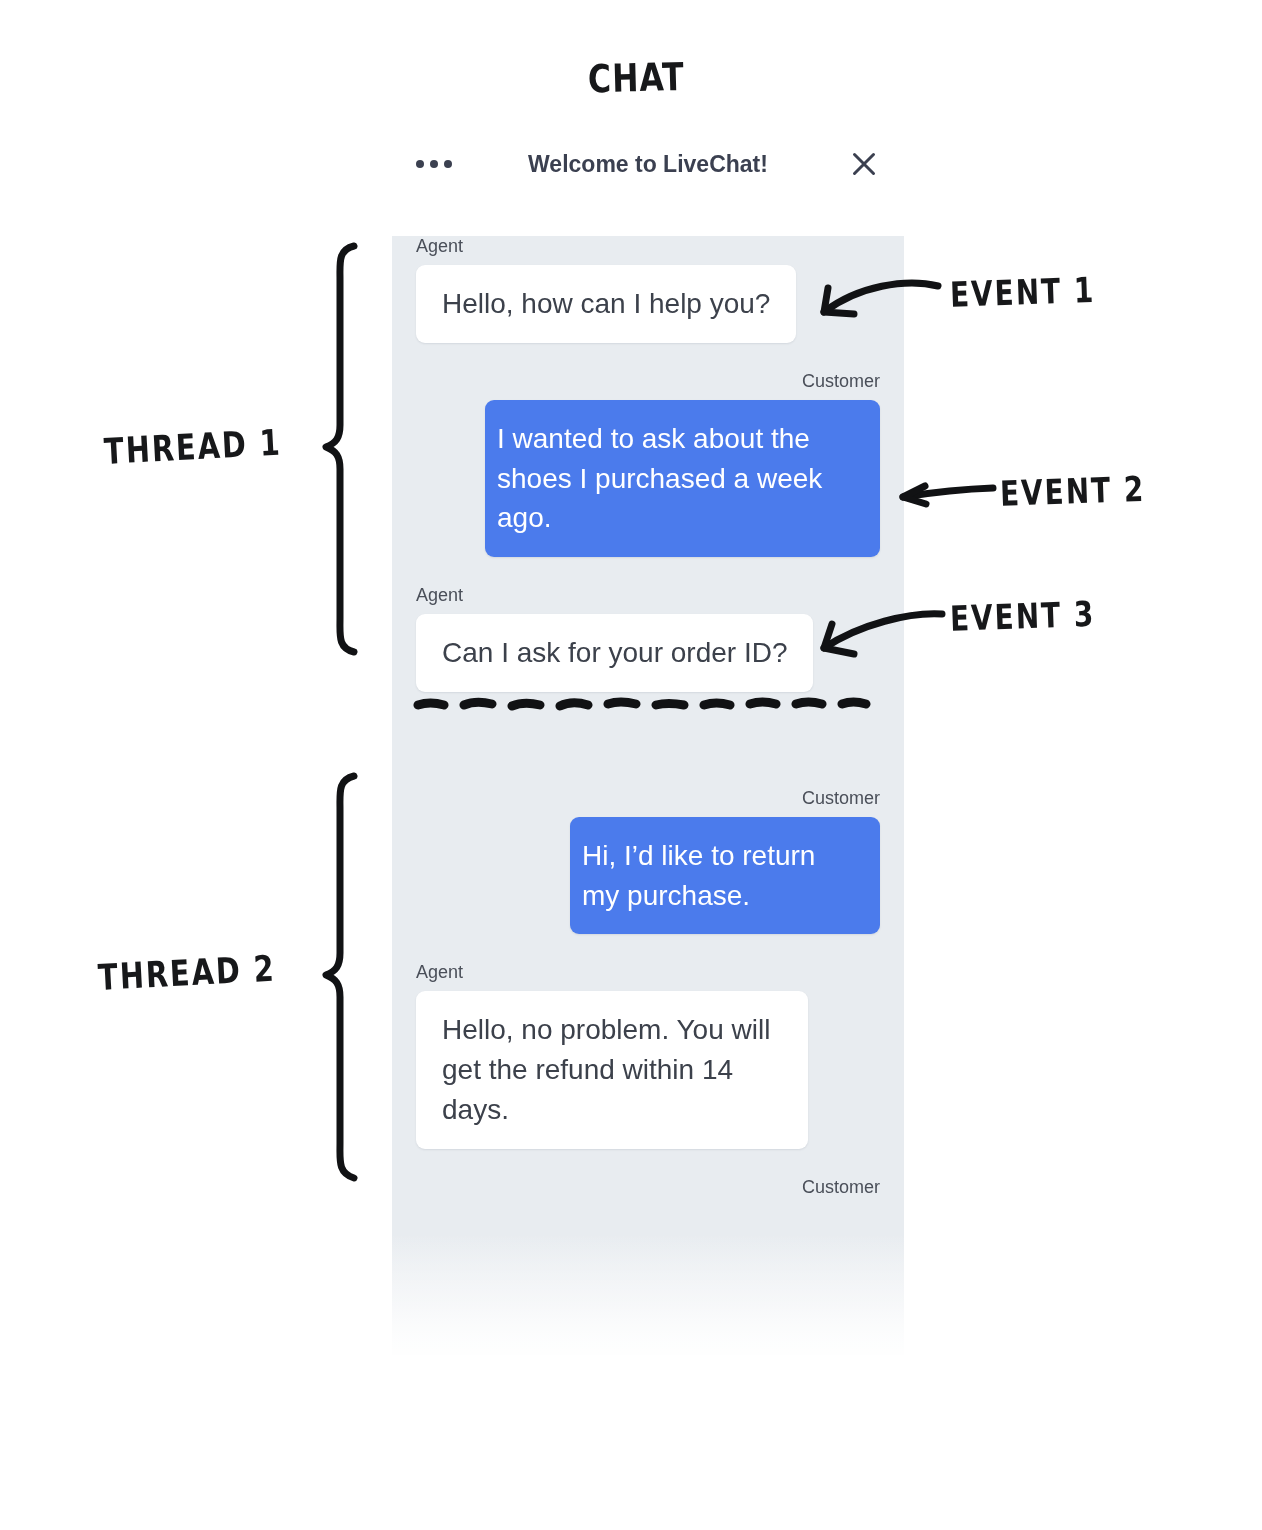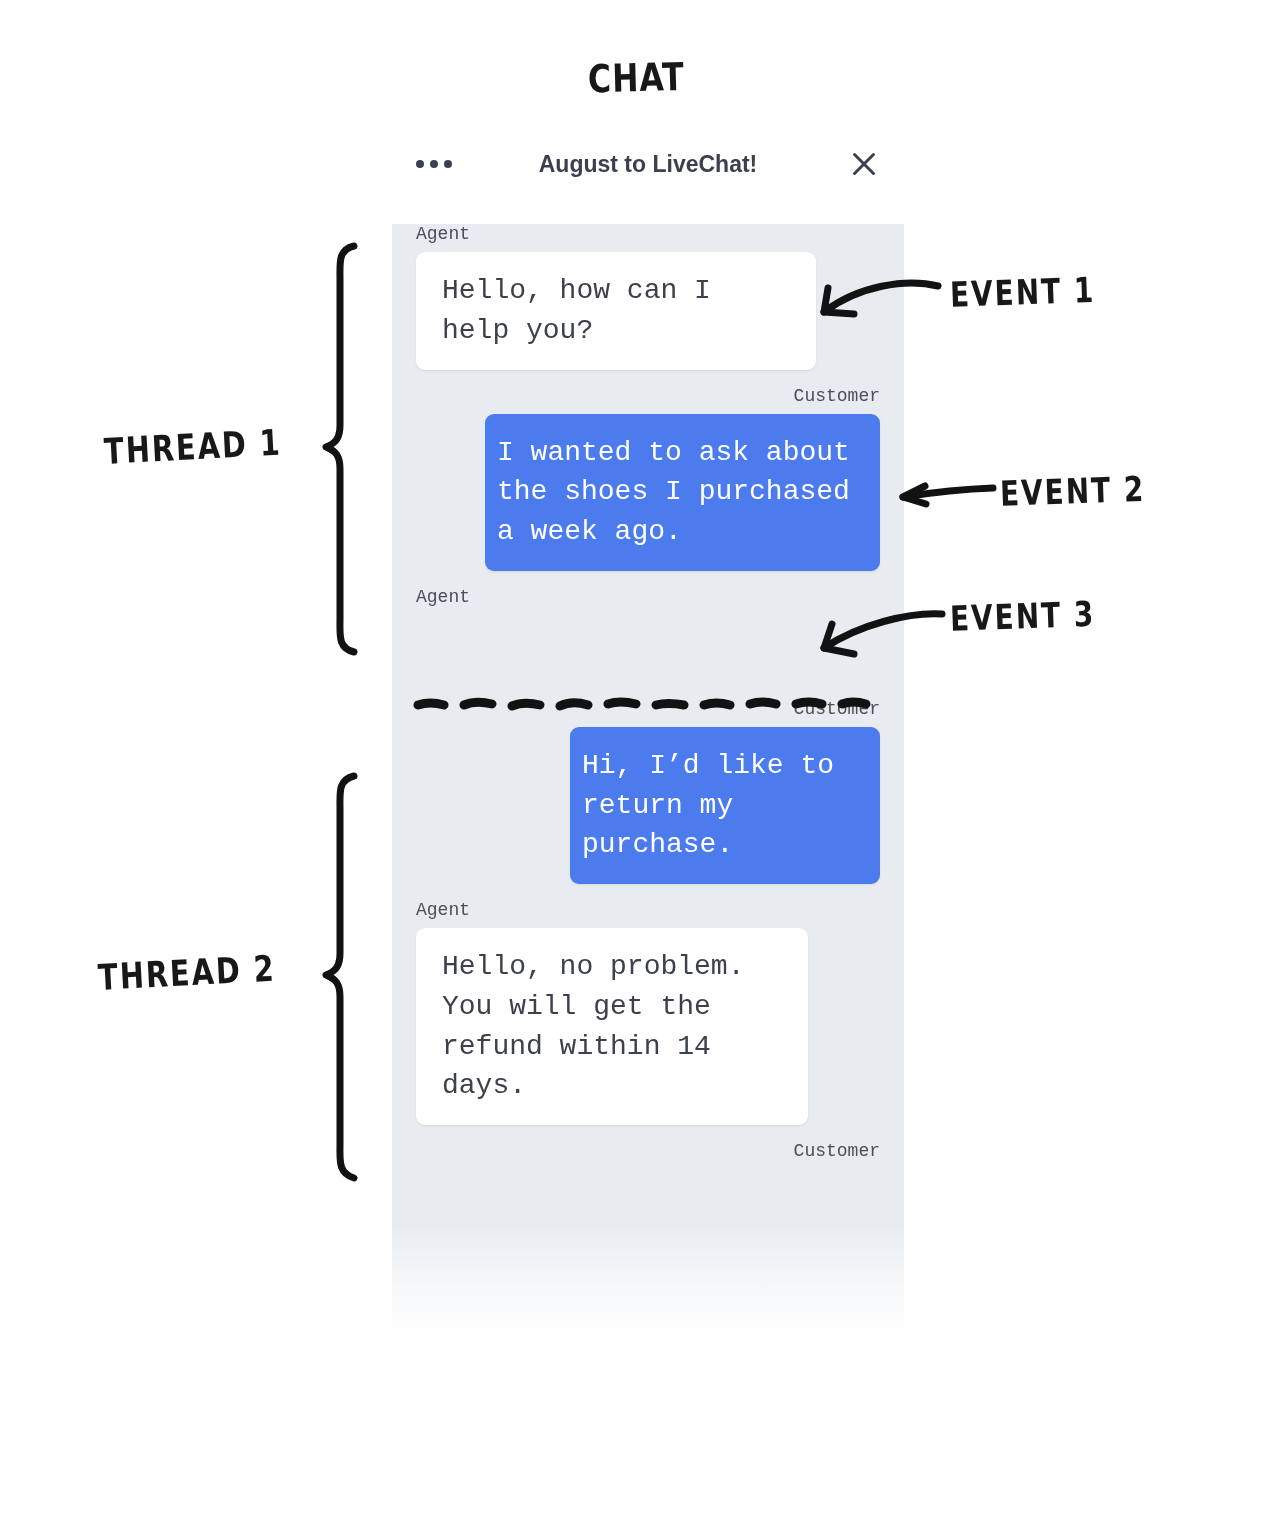--- a/index.html
+++ b/index.html
@@ -137,21 +137,21 @@
     padding-top: 20px;
   }
   .date-pill {
     background: #d2d5d9;
     color: #41464f;
     font-size: 19px;
     border-radius: 22px;
     padding: 10px 25px;
   }
 
-  .msg-group { margin-top: 16px; font-family: Liberation Mono, monospace; }
+  .msg-group { margin-top: 28px; }
   .msg-group.agent { text-align: left; }
   .msg-group.customer { text-align: right; }
 
   .author {
     font-size: 18px;
     color: #4a4f59;
     margin-bottom: 8px;
     display: block;
   }
 
@@ -193,21 +193,21 @@
 
 <div id="chat-widget">
 
   <div id="chat-header">
     <div class="header-btn" id="menu-dots">
       <span></span>
       <span></span>
       <span></span>
     </div>
 
-    <div id="chat-title">August to LiveChat!</div>
+    <div id="chat-title">Welcome to LiveChat!</div>
 
     <div class="header-btn">
       <svg width="26" height="26" viewBox="0 0 26 26" aria-hidden="true">
         <path d="M3.5 3.5 L22.5 22.5 M22.5 3.5 L3.5 22.5" stroke="#3b4050" stroke-width="3" stroke-linecap="round" fill="none"></path>
       </svg>
     </div>
   </div>
 
   <div id="chat-body">
     <div class="msg-scroll">
@@ -219,20 +219,21 @@
           <div class="bubble agent-bubble">Hello, how can I help you?</div>
         </div>
 
         <div class="msg-group customer">
           <span class="author">Customer</span>
           <div class="bubble customer-bubble" style="max-width:395px">I wanted to ask about the shoes I purchased a week ago.</div>
         </div>
 
         <div class="msg-group agent">
           <span class="author">Agent</span>
+          <div class="bubble agent-bubble">Can I ask for your order ID?</div>
         </div>
       </div>
 
       <div style="height:68px"></div>
 
       <div>
 
         <div class="msg-group customer">
           <span class="author">Customer</span>
           <div class="bubble customer-bubble" style="max-width:310px">Hi, I’d like to return my purchase.</div>

